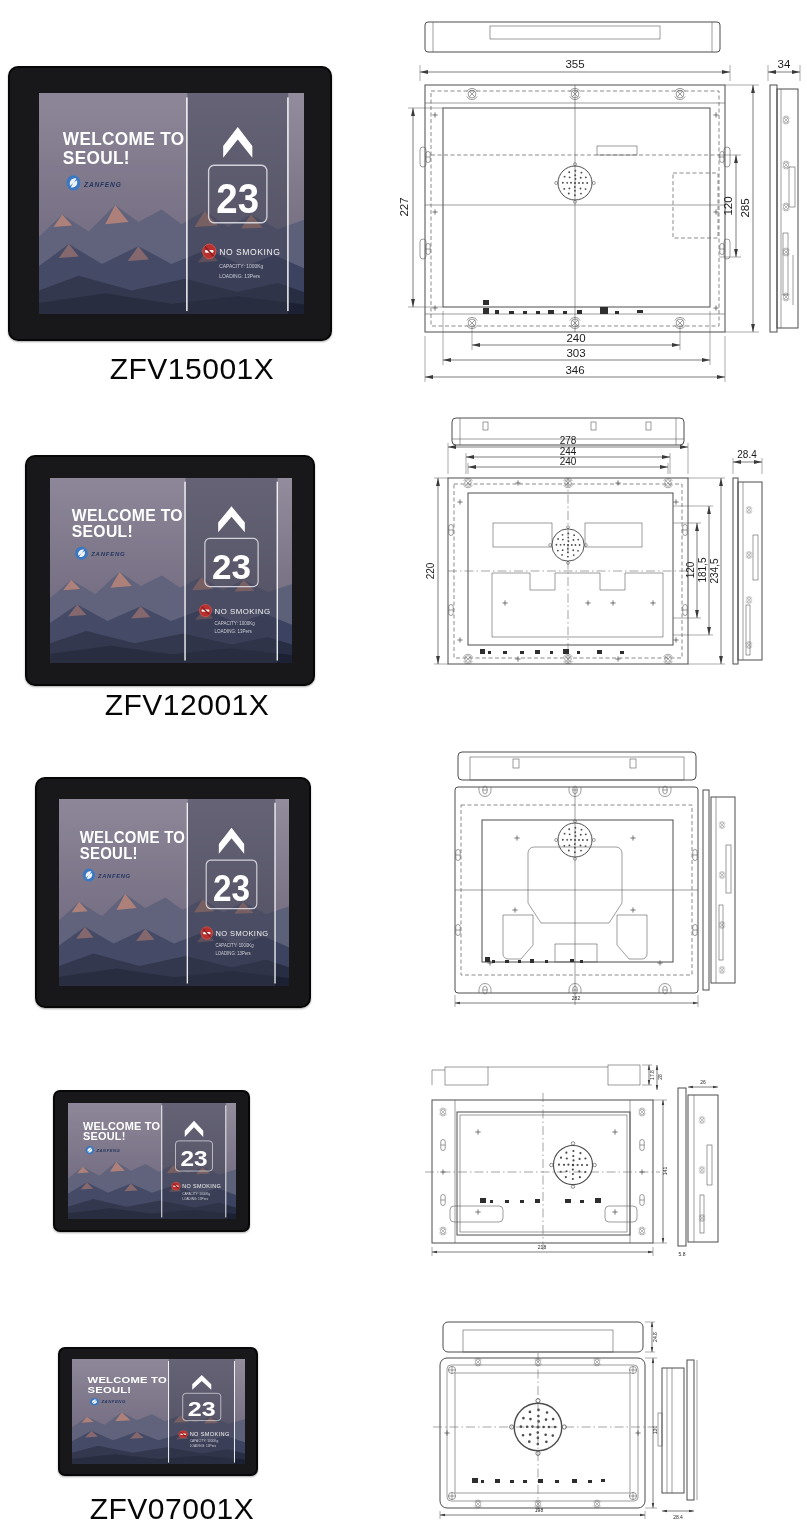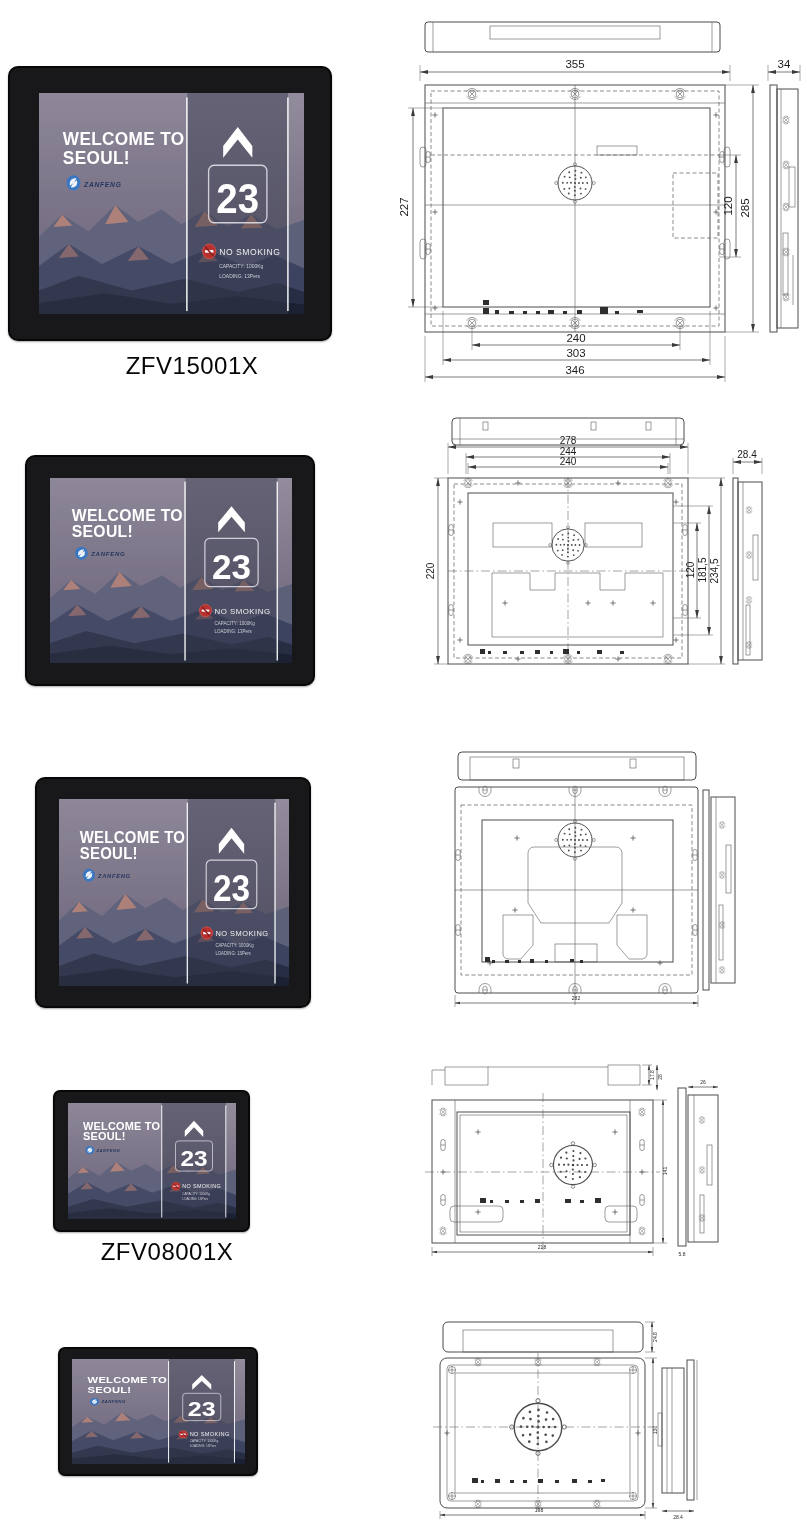--- a/index.html
+++ b/index.html
@@ -13,21 +13,21 @@
   .d1{left:8px;  top:66px;  width:324px;height:275px;}
   .d1 .screen{left:29px;top:25px;right:26px;bottom:25px;}
   .d2{left:25px; top:455px; width:290px;height:231px;}
   .d2 .screen{left:23px;top:21px;right:21px;bottom:21px;}
   .d3{left:35px; top:777px; width:276px;height:231px;}
   .d3 .screen{left:22px;top:20px;right:20px;bottom:20px;}
   .d4{left:53px; top:1090px;width:197px;height:142px;border-radius:7px;}
   .d4 .screen{left:13px;top:11px;right:12px;bottom:11px;}
   .d5{left:58px; top:1347px;width:200px;height:129px;border-radius:7px;}
   .d5 .screen{left:12px;top:10px;right:11px;bottom:10px;}
-  .model-label{position:absolute;font-size:24px;font-weight:400;line-height:1;color:#060606;
+  .model-label{position:absolute;font-size:30px;font-weight:400;line-height:1;color:#060606;
                text-align:center;letter-spacing:.5px;}
   .l1{left:12px;top:354px;width:360px;}
   .l2{left:37px;top:690px;width:300px;}
   .l3{left:40px;top:1016px;width:300px;}
   .l4{left:17px;top:1240px;width:300px;}
   .l5{left:22px;top:1494px;width:300px;}
   
   .drawing{position:absolute;}
   .tl{stroke:#4d4d4d;stroke-width:1;fill:none;}
   .tn{stroke:#5a5a5a;stroke-width:.6;fill:none;}
@@ -298,20 +298,21 @@
     <text x="36" y="96" font-size="26" font-weight="bold" fill="#ffffff" letter-spacing=".5">SEOUL!</text>
     <g transform="translate(52,122)">
       <circle r="10.5" fill="#3a77c2"></circle>
       <path d="M-5,4 C-7.5,-2 -2,-7.5 4.5,-6 L1,-0.5 Z" fill="#fff" opacity=".92"></path>
       <path d="M5,-3.5 C7.5,2 3,7.5 -4,6 L-0.5,0.5 Z" fill="#fff" opacity=".92"></path>
     </g>
     <text x="68" y="127" font-size="10" font-weight="bold" font-style="italic" fill="#24355e" letter-spacing="1.2">ZANFENG</text>
   </svg>
 </div>
   </div>
+  <div class="model-label l2">ZFV12001X</div>
 
   <svg class="drawing" style="left:425px;top:410px" width="380" height="268" viewBox="0 0 380 268">
     <g>
       <rect x="27" y="8" width="232" height="27" rx="4" class="tl"></rect>
       <line x1="27" y1="29" x2="259" y2="29" class="tn"></line>
       <line x1="35" y1="8" x2="35" y2="35" class="tn"></line>
         <line x1="251" y1="8" x2="251" y2="35" class="tn"></line>
       <rect x="58" y="12" width="5" height="8" class="tn"></rect>
         <rect x="166" y="12" width="5" height="8" class="tn"></rect>
         <rect x="221" y="12" width="5" height="8" class="tn"></rect>
@@ -561,21 +562,20 @@
     <text x="36" y="96" font-size="26" font-weight="bold" fill="#ffffff" letter-spacing=".5">SEOUL!</text>
     <g transform="translate(52,122)">
       <circle r="10.5" fill="#3a77c2"></circle>
       <path d="M-5,4 C-7.5,-2 -2,-7.5 4.5,-6 L1,-0.5 Z" fill="#fff" opacity=".92"></path>
       <path d="M5,-3.5 C7.5,2 3,7.5 -4,6 L-0.5,0.5 Z" fill="#fff" opacity=".92"></path>
     </g>
     <text x="68" y="127" font-size="10" font-weight="bold" font-style="italic" fill="#24355e" letter-spacing="1.2">ZANFENG</text>
   </svg>
 </div>
   </div>
-  <div class="model-label l4">ZFV08001X</div>
 
   <svg class="drawing" style="left:420px;top:1060px" width="387" height="205" viewBox="0 0 387 205">
     <g>
       <rect x="25" y="7" width="43" height="18" class="tn"></rect>
       <line x1="25" y1="10" x2="12" y2="10" class="tn"></line>
         <line x1="12" y1="10" x2="12" y2="25" class="tn"></line>
       <rect x="188" y="5" width="32" height="20" class="tn"></rect>
       <line x1="68" y1="7" x2="188" y2="7" class="tn"></line>
       <line x1="222" y1="5" x2="232" y2="5" class="ext"></line>
         <line x1="222" y1="25" x2="232" y2="25" class="ext"></line>
@@ -684,20 +684,21 @@
     <text x="36" y="96" font-size="26" font-weight="bold" fill="#ffffff" letter-spacing=".5">SEOUL!</text>
     <g transform="translate(52,122)">
       <circle r="10.5" fill="#3a77c2"></circle>
       <path d="M-5,4 C-7.5,-2 -2,-7.5 4.5,-6 L1,-0.5 Z" fill="#fff" opacity=".92"></path>
       <path d="M5,-3.5 C7.5,2 3,7.5 -4,6 L-0.5,0.5 Z" fill="#fff" opacity=".92"></path>
     </g>
     <text x="68" y="127" font-size="10" font-weight="bold" font-style="italic" fill="#24355e" letter-spacing="1.2">ZANFENG</text>
   </svg>
 </div>
   </div>
+  <div class="model-label l5">ZFV07001X</div>
 
   <svg class="drawing" style="left:425px;top:1318px" width="382" height="210" viewBox="0 0 382 210">
     <g>
       <rect x="18" y="4" width="200" height="30" rx="5" class="tl"></rect>
       <rect x="38" y="12" width="150" height="22" class="tn"></rect>
       <line x1="220" y1="4" x2="230" y2="4" class="ext"></line>
         <line x1="220" y1="34" x2="230" y2="34" class="ext"></line>
       <line x1="227" y1="4" x2="227" y2="34" class="dim" marker-start="url(#ahs)" marker-end="url(#ahs)"></line>
       <text transform="rotate(-90 232 19)" x="232" y="19" class="dts">24.8</text>
     </g>

